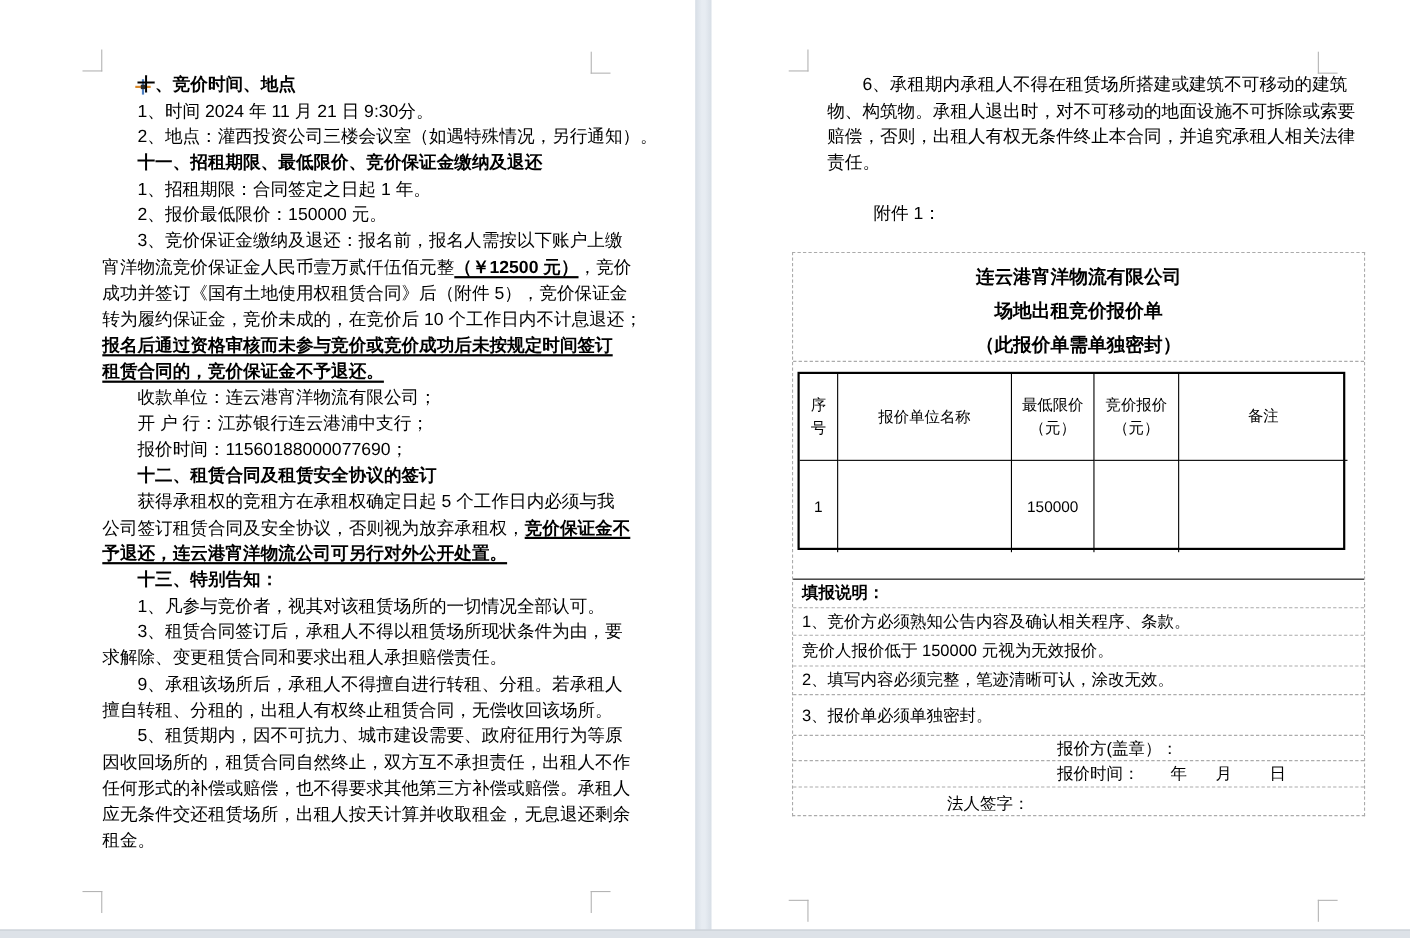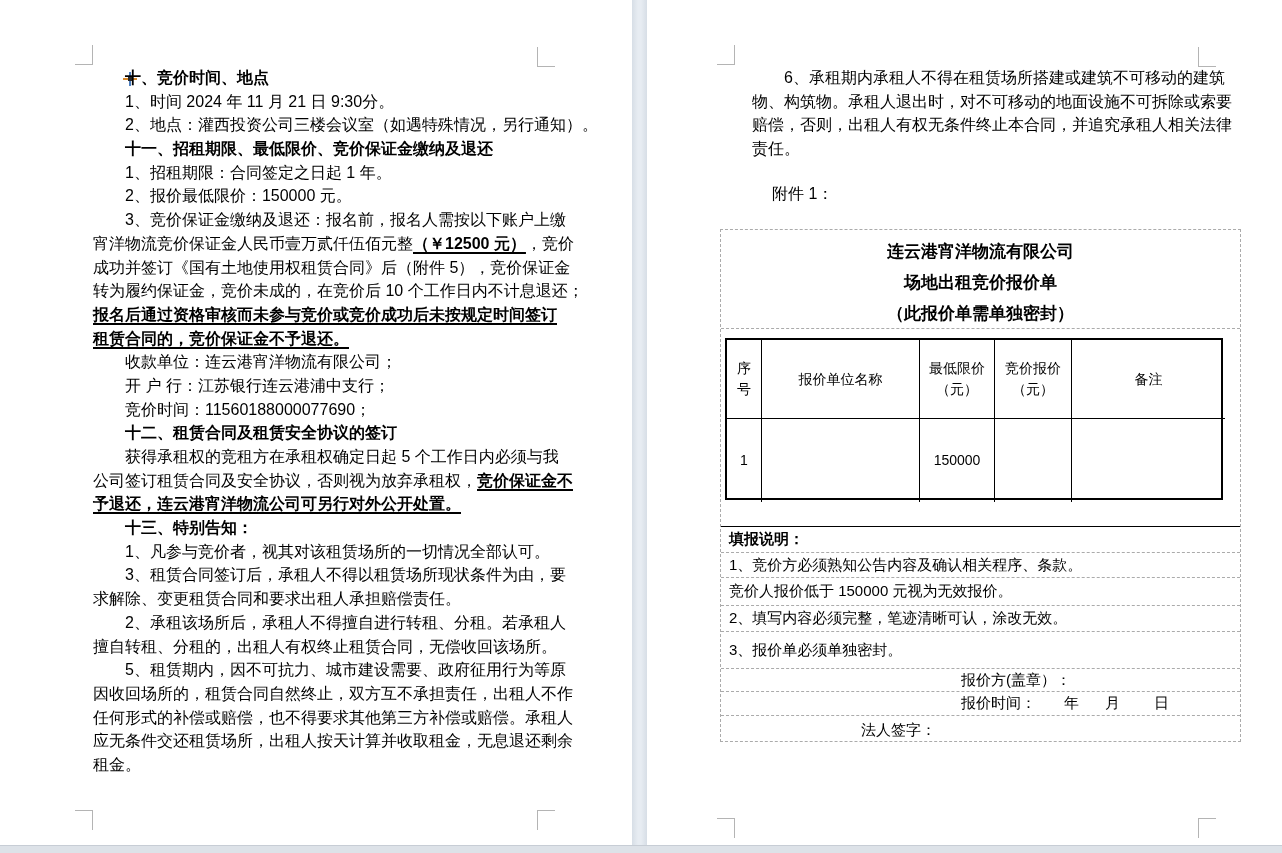--- a/index.html
+++ b/index.html
@@ -24,21 +24,21 @@
 
   
   .textcol { position:absolute; top:66px; }
   #p1-text { left:93px; width:452px; }
   #p2-text { left:740px; width:472px;margin-left:12px; }
   .docline { height:23.7px; line-height:23.7px; font-size:16px; white-space:nowrap; }
   .docline.indent { padding-left:32px; }
   .run-heading { font-weight:bold; }
   .run-bold-underline { font-weight:bold; text-decoration:underline; text-underline-offset:3px; text-decoration-thickness:1.5px; }
 
-  #attach-label { position:absolute; left:772px; top:184px; font-size:16px; }
+  #attach-label { position:absolute; left:794px; top:184px; font-size:16px; }
 
   
   #attach-box { position:absolute; left:720px; top:229px; width:521px; height:513px;
     border:1px dashed #ababab; }
   #form-title { position:absolute; left:0; top:0; width:100%; height:99px;
     border-bottom:1px dashed #ababab; text-align:center; padding-top:6px; }
   #form-title .tline { line-height:31px; font-size:17px; font-weight:bold; }
 
   #bid-table { position:absolute; left:4px; top:108px; width:498px; height:162px;
     display:grid; grid-template-columns:35px 158px 75px 77px 153px; grid-template-rows:79px 83px;
@@ -94,30 +94,30 @@
         <div class="docline indent"><span>1、招租期限：合同签定之日起 1 年。</span></div>
         <div class="docline indent"><span>2、报价最低限价：150000 元。</span></div>
         <div class="docline indent"><span>3、竞价保证金缴纳及退还：报名前，报名人需按以下账户上缴</span></div>
         <div class="docline"><span>宵洋物流竞价保证金人民币壹万贰仟伍佰元整</span><span class="run-bold-underline">（￥12500 元）</span><span>，竞价</span></div>
         <div class="docline"><span>成功并签订《国有土地使用权租赁合同》后（附件 5），竞价保证金</span></div>
         <div class="docline"><span>转为履约保证金，竞价未成的，在竞价后 10 个工作日内不计息退还；</span></div>
         <div class="docline"><span class="run-bold-underline">报名后通过资格审核而未参与竞价或竞价成功后未按规定时间签订</span></div>
         <div class="docline"><span class="run-bold-underline">租赁合同的，竞价保证金不予退还。</span></div>
         <div class="docline indent"><span>收款单位：连云港宵洋物流有限公司；</span></div>
         <div class="docline indent"><span>开 户 行：江苏银行连云港浦中支行；</span></div>
-        <div class="docline indent"><span>竞价时间：11560188000077690；</span></div>
+        <div class="docline indent"><span>报价时间：11560188000077690；</span></div>
         <div class="docline indent"><span class="run-heading">十二、租赁合同及租赁安全协议的签订</span></div>
         <div class="docline indent"><span>获得承租权的竞租方在承租权确定日起 5 个工作日内必须与我</span></div>
         <div class="docline"><span>公司签订租赁合同及安全协议，否则视为放弃承租权，</span><span class="run-bold-underline">竞价保证金不</span></div>
         <div class="docline"><span class="run-bold-underline">予退还，连云港宵洋物流公司可另行对外公开处置。</span></div>
         <div class="docline indent"><span class="run-heading">十三、特别告知：</span></div>
         <div class="docline indent"><span>1、凡参与竞价者，视其对该租赁场所的一切情况全部认可。</span></div>
         <div class="docline indent"><span>3、租赁合同签订后，承租人不得以租赁场所现状条件为由，要</span></div>
         <div class="docline"><span>求解除、变更租赁合同和要求出租人承担赔偿责任。</span></div>
-        <div class="docline indent"><span>2、承租该场所后，承租人不得擅自进行转租、分租。若承租人</span></div>
+        <div class="docline indent"><span>9、承租该场所后，承租人不得擅自进行转租、分租。若承租人</span></div>
         <div class="docline"><span>擅自转租、分租的，出租人有权终止租赁合同，无偿收回该场所。</span></div>
         <div class="docline indent"><span>5、租赁期内，因不可抗力、城市建设需要、政府征用行为等原</span></div>
         <div class="docline"><span>因收回场所的，租赁合同自然终止，双方互不承担责任，出租人不作</span></div>
         <div class="docline"><span>任何形式的补偿或赔偿，也不得要求其他第三方补偿或赔偿。承租人</span></div>
         <div class="docline"><span>应无条件交还租赁场所，出租人按天计算并收取租金，无息退还剩余</span></div>
         <div class="docline"><span>租金。</span></div>
       </div>
   </div>
 
   <div id="page-gap"></div>

